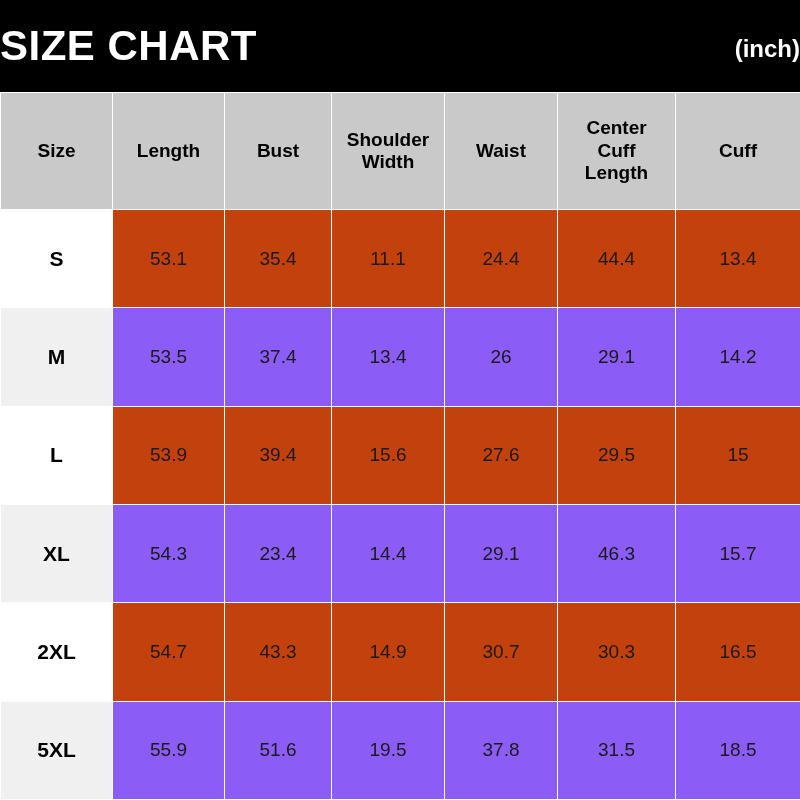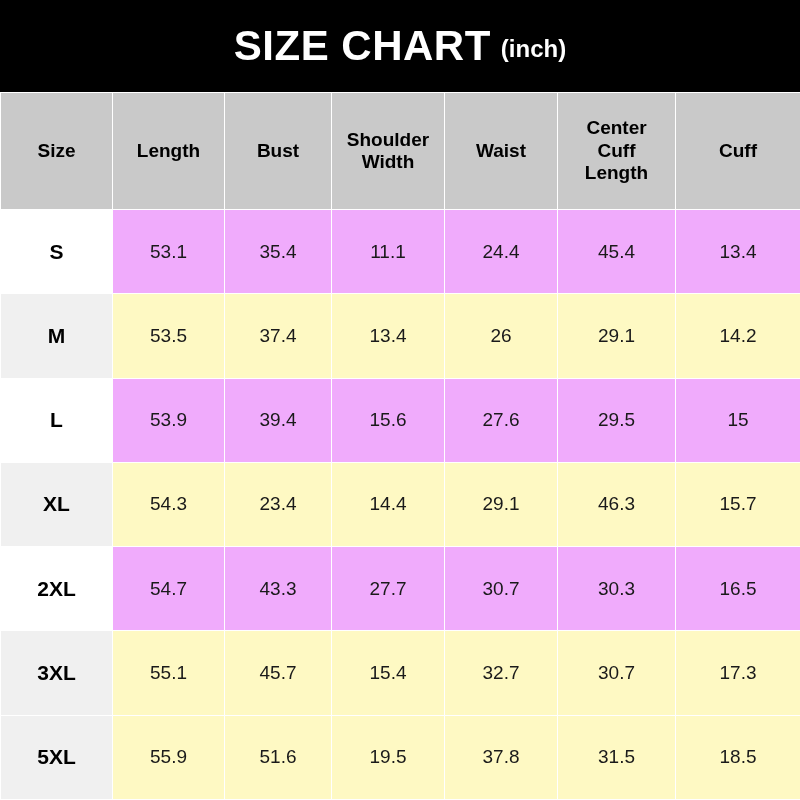--- a/index.html
+++ b/index.html
@@ -20,21 +20,21 @@
     display: flex;
     flex-direction: column;
     background: #ffffff;
   }
   
   .title-band {
     background: #000000;
     height: 92px;
     display: flex;
     align-items: center;
-    justify-content: center;
+    justify-content: space-between;
     color: #ffffff;
     flex: 0 0 auto;
   }
   .title-main {
     font-size: 42px;
     font-weight: bold;
     letter-spacing: 0.5px;
     line-height: 1;
   }
   .title-unit {
@@ -79,22 +79,22 @@
     font-size: 19px;
     color: #1a1a1a;
     border: 1px solid #ffffff;
     padding: 2px 4px;
   }
   .chart-table td.size-cell {
     font-weight: bold;
     font-size: 21px;
     color: #000000;
   }
-  .row-odd td  { background: #f0abfc; }
-  .row-even td { background: #fef9c3; }
+  .row-odd td  { background: #c2410c; }
+  .row-even td { background: #8b5cf6; }
   .chart-table tr.row-odd td.size-cell  { background: #ffffff; }
   .chart-table tr.row-even td.size-cell { background: #f0f0f0; }
 </style>
 </head>
 <body>
 
 <div class="page">
 
   <div class="title-band">
     <span class="title-main">SIZE CHART</span>
@@ -139,21 +139,21 @@
         </th>
       </tr>
     </thead>
     <tbody>
       <tr class="row-odd">
         <td class="size-cell">S</td>
         <td>53.1</td>
         <td>35.4</td>
         <td>11.1</td>
         <td>24.4</td>
-        <td>45.4</td>
+        <td>44.4</td>
         <td>13.4</td>
       </tr>
       <tr class="row-even">
         <td class="size-cell">M</td>
         <td>53.5</td>
         <td>37.4</td>
         <td>13.4</td>
         <td>26</td>
         <td>29.1</td>
         <td>14.2</td>
@@ -173,33 +173,24 @@
         <td>23.4</td>
         <td>14.4</td>
         <td>29.1</td>
         <td>46.3</td>
         <td>15.7</td>
       </tr>
       <tr class="row-odd">
         <td class="size-cell">2XL</td>
         <td>54.7</td>
         <td>43.3</td>
-        <td>27.7</td>
+        <td>14.9</td>
         <td>30.7</td>
         <td>30.3</td>
         <td>16.5</td>
-      </tr>
-      <tr class="row-even">
-        <td class="size-cell">3XL</td>
-        <td>55.1</td>
-        <td>45.7</td>
-        <td>15.4</td>
-        <td>32.7</td>
-        <td>30.7</td>
-        <td>17.3</td>
       </tr>
       <tr class="row-even">
         <td class="size-cell">5XL</td>
         <td>55.9</td>
         <td>51.6</td>
         <td>19.5</td>
         <td>37.8</td>
         <td>31.5</td>
         <td>18.5</td>
       </tr>

